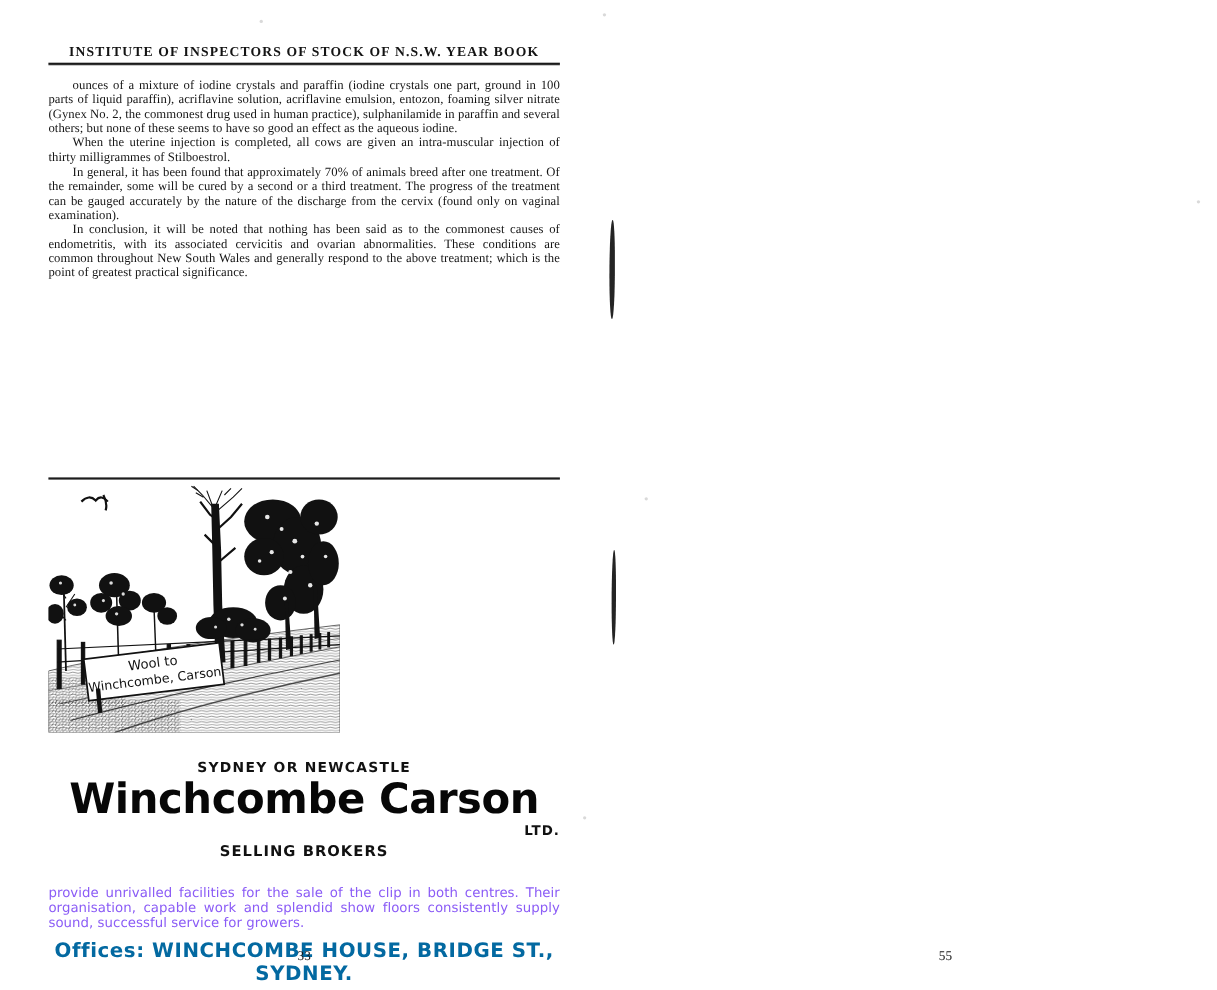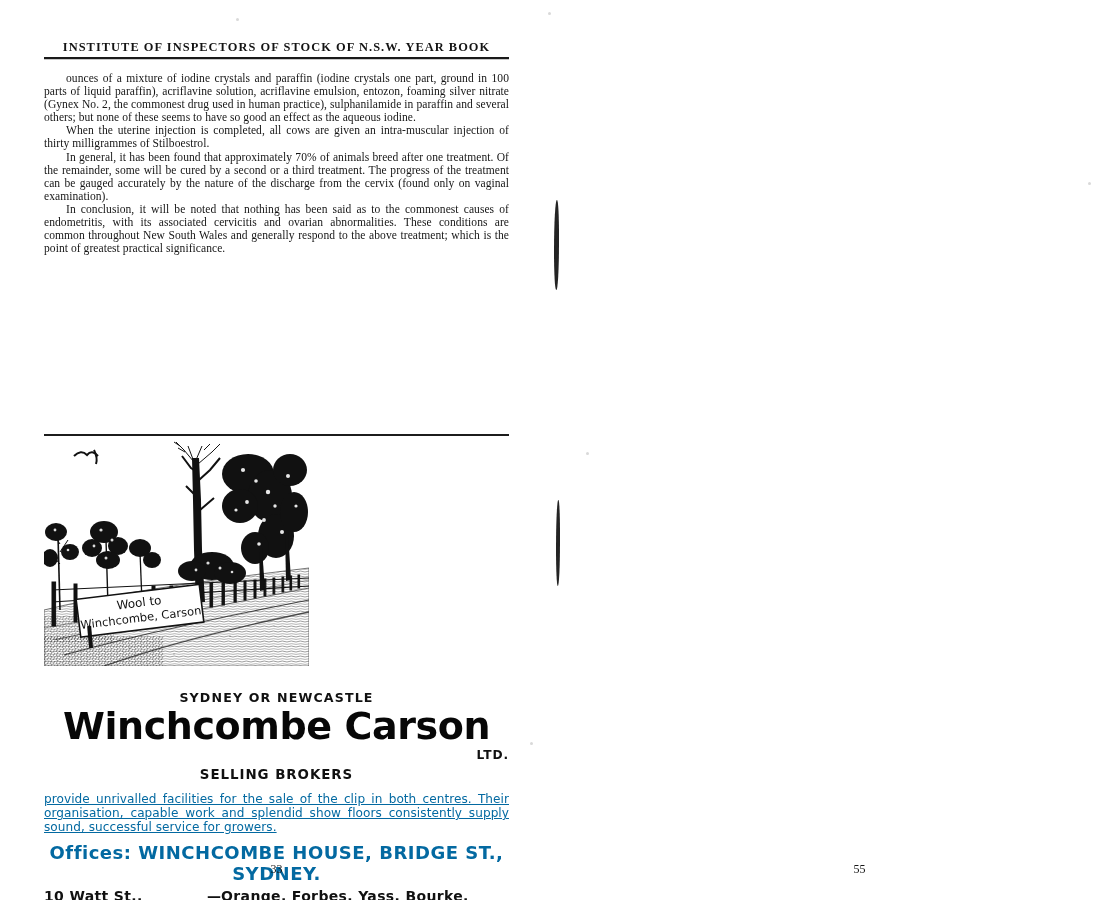--- a/index.html
+++ b/index.html
@@ -128,24 +128,23 @@
     letter-spacing:0.95px;
     text-align:center;
     margin-top:5px;
     color:#111;
   }
   .ad-blurb{
     font-family:"DejaVu Sans", sans-serif;
     font-size:12.1px;
     line-height:14.2px;
     text-align:justify;
-    color:#0369a1;
-    margin-top:10px;
+    color:#8b5cf6;
+    margin-top:22px;
     letter-spacing:0.05px;
-    text-decoration:underline;
   }
   .ad-offices{
     font-family:"DejaVu Sans", sans-serif;
     font-weight:bold;
     font-size:18px;
     letter-spacing:0.5px;
     text-align:center;
     margin-top:7px;
     color:#0369a1;
   }

